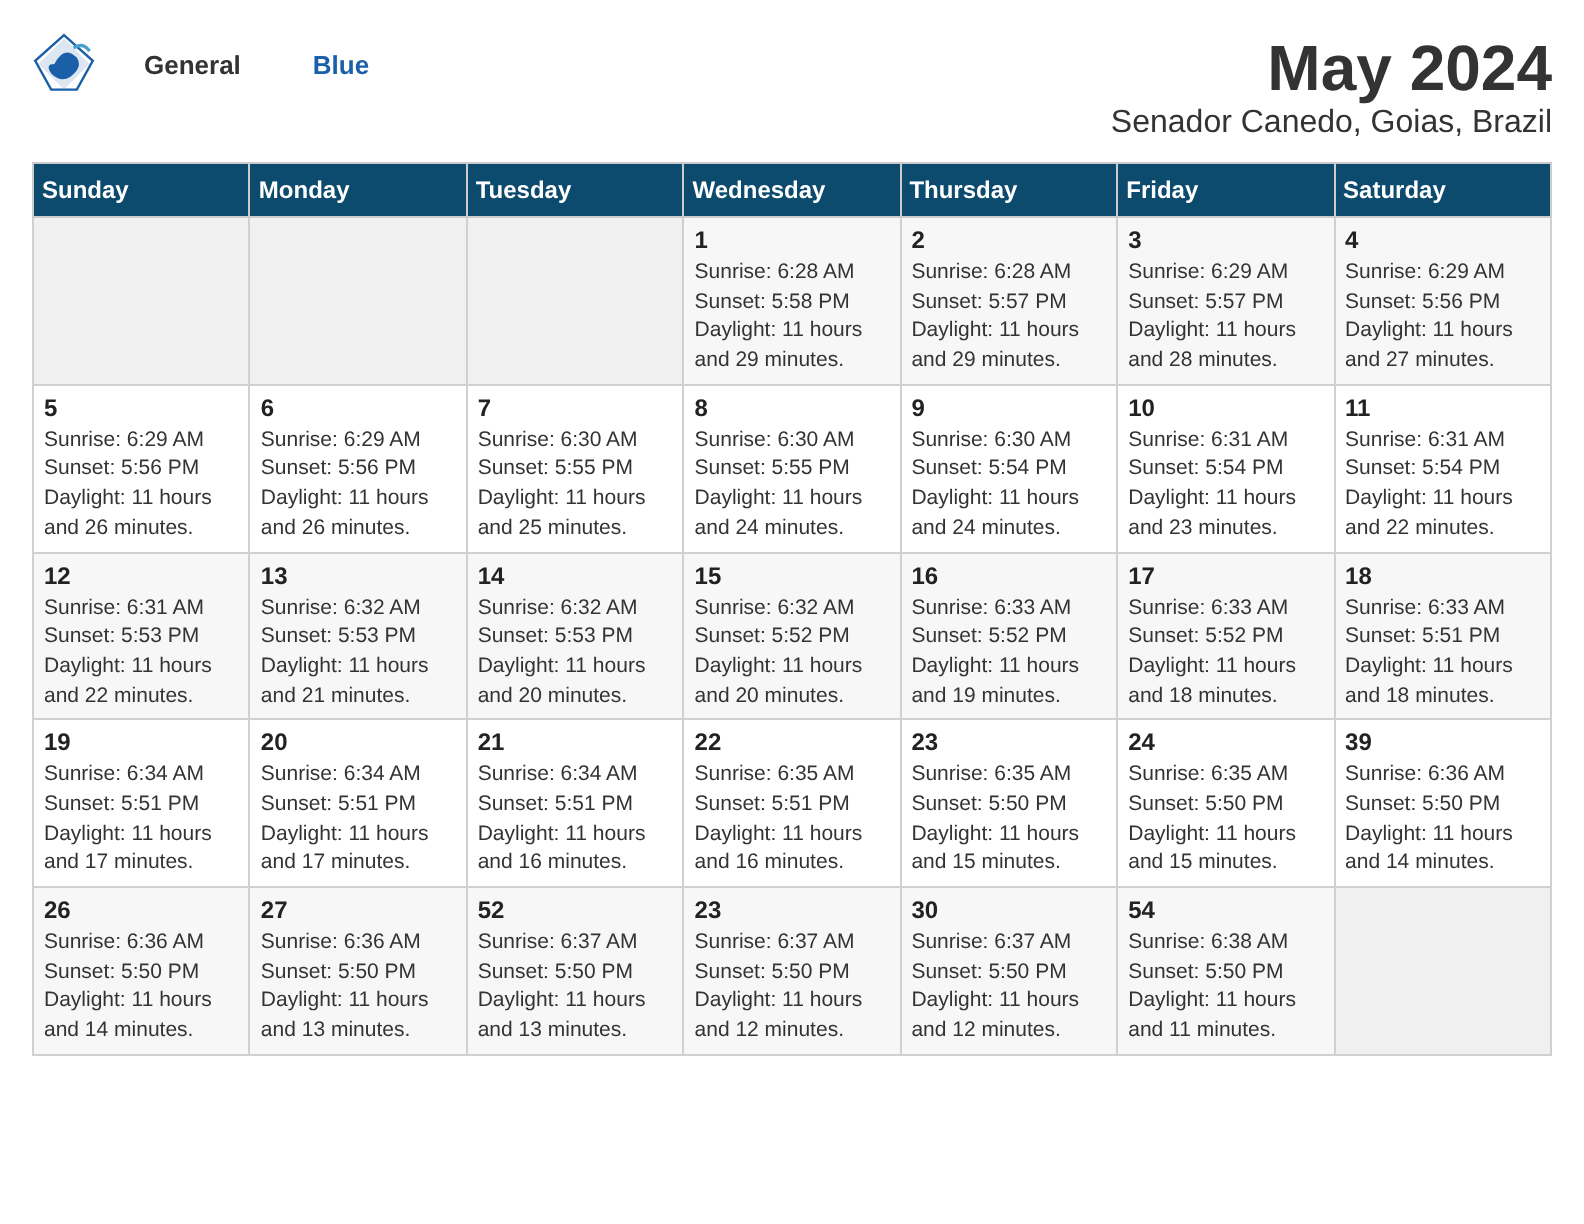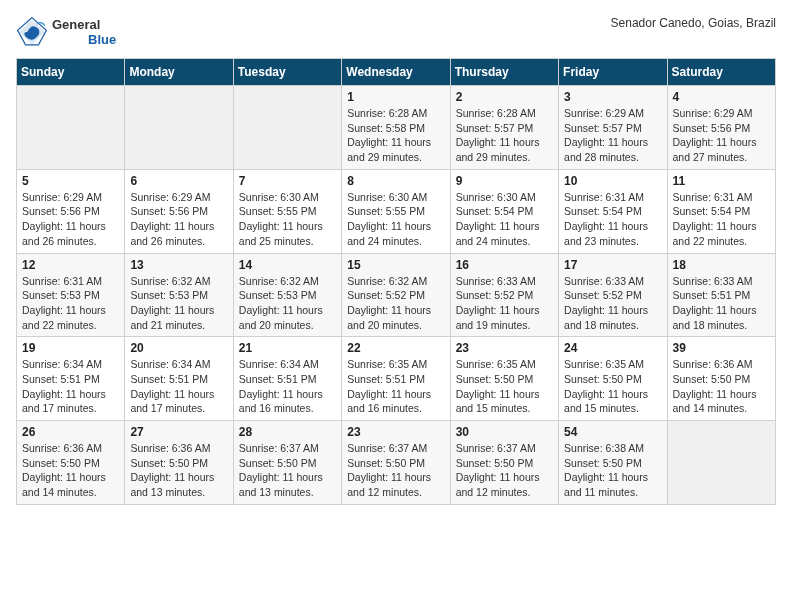--- a/index.html
+++ b/index.html
@@ -16,40 +16,41 @@
       align-items: flex-start;
       margin-bottom: 10px;
     }
     .logo {
       display: flex;
       align-items: center;
       gap: 4px;
     }
     .logo-text {
       display: flex;
-      flex-direction: column;
+      flex-direction: row;
       font-size: 13px;
       font-weight: bold;
+      margin-left: 20px;
     }
     .logo-text .general { color: #333; }
     .logo-text .blue { color: #1a5fa8; padding-left: 36px; }
     .logo-icon {
       width: 32px;
       height: 32px;
     }
     .title-block {
       text-align: right;
     }
     .title-block h1 {
       font-size: 32px;
       font-weight: bold;
       color: #333;
     }
     .title-block h2 {
-      font-size: 12px;
+      font-size: 16px;
       font-weight: normal;
       color: #333;
     }
     .calendar {
       width: 100%;
       border-collapse: collapse;
       font-size: 11px;
     }
     .calendar th {
       background: #0c4a6e;
@@ -98,20 +99,21 @@
       <polygon points="20,2 38,18 28,36 12,36 2,18" fill="none" stroke="#1a5fa8" stroke-width="1.5"></polygon>
       <path d="M14,20 Q20,8 28,16 Q32,22 24,28 Q18,32 12,26 Q8,20 14,20Z" fill="#1a5fa8"></path>
       <path d="M26,10 Q32,6 36,12" stroke="#4a9fd4" stroke-width="2" fill="none"></path>
     </svg>
     <div class="logo-text">
       <span class="general">General</span>
       <span class="blue">Blue</span>
     </div>
   </div>
   <div class="title-block">
+    <h1>May 2024</h1>
     <h2>Senador Canedo, Goias, Brazil</h2>
   </div>
 </div>
 
 <table class="calendar">
   <thead>
     <tr>
     <th>Sunday</th>
         <th>Monday</th>
         <th>Tuesday</th>
@@ -290,21 +292,21 @@
 Sunset: 5:50 PM
 Daylight: 11 hours and 14 minutes.</div>
         </td>
         <td>
           <div class="day-num">27</div>
           <div class="day-info" style="white-space: pre-line;">Sunrise: 6:36 AM
 Sunset: 5:50 PM
 Daylight: 11 hours and 13 minutes.</div>
         </td>
         <td>
-          <div class="day-num">28</div>
+          <div class="day-num">52</div>
           <div class="day-info" style="white-space: pre-line;">Sunrise: 6:37 AM
 Sunset: 5:50 PM
 Daylight: 11 hours and 13 minutes.</div>
         </td>
         <td>
           <div class="day-num">23</div>
           <div class="day-info" style="white-space: pre-line;">Sunrise: 6:37 AM
 Sunset: 5:50 PM
 Daylight: 11 hours and 12 minutes.</div>
         </td>

